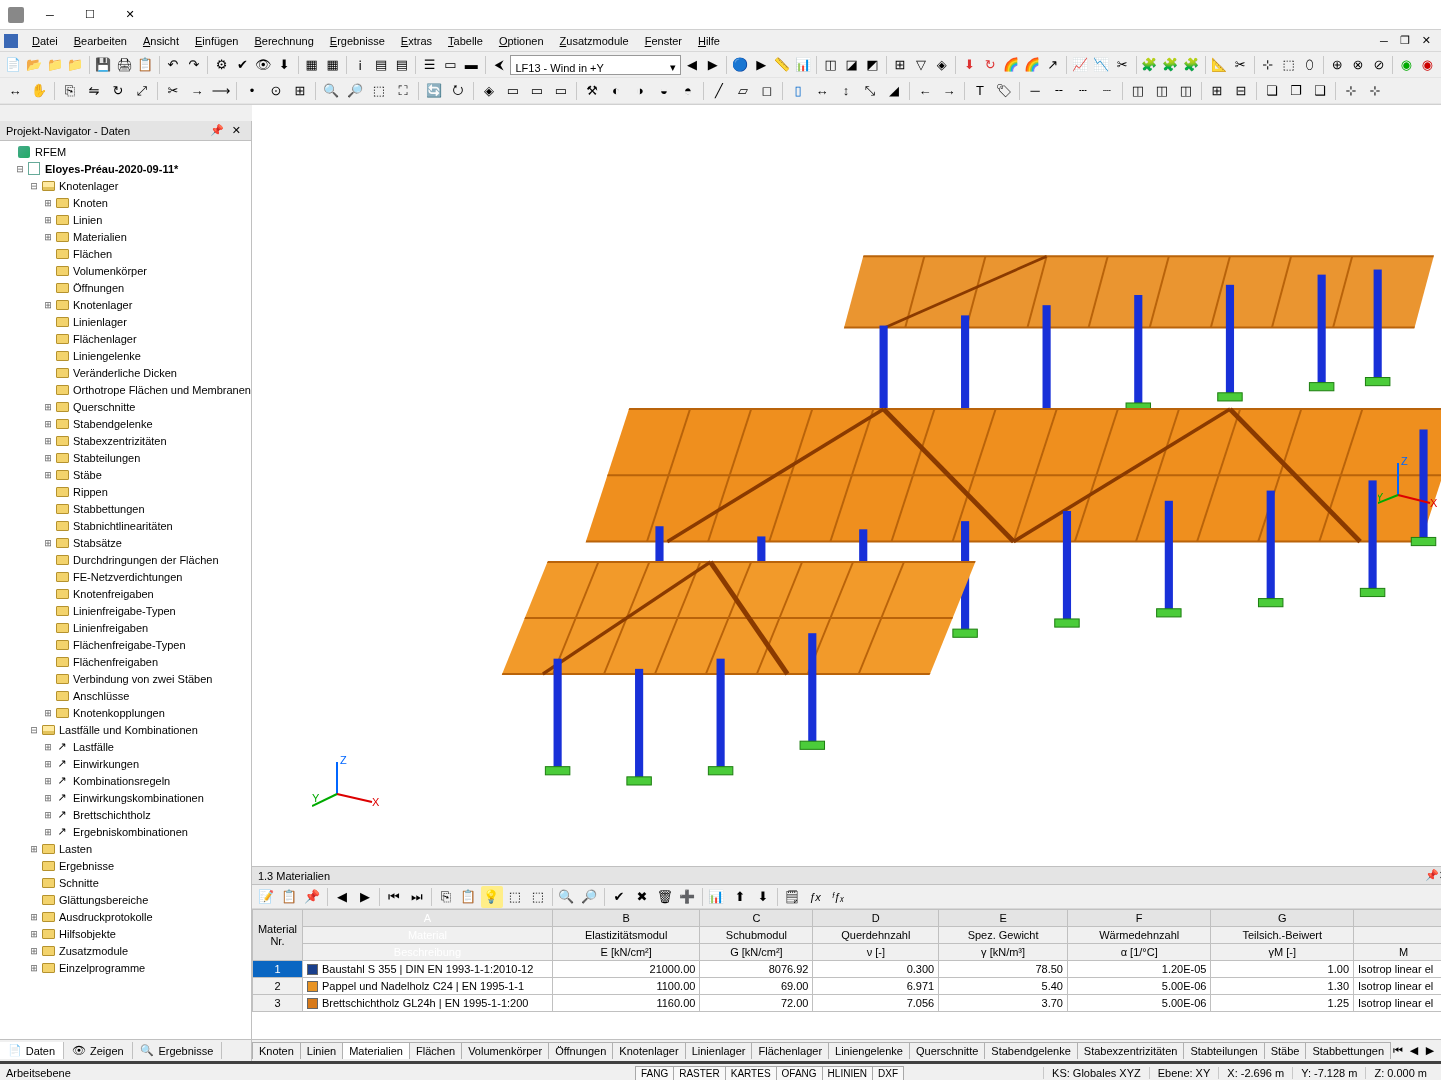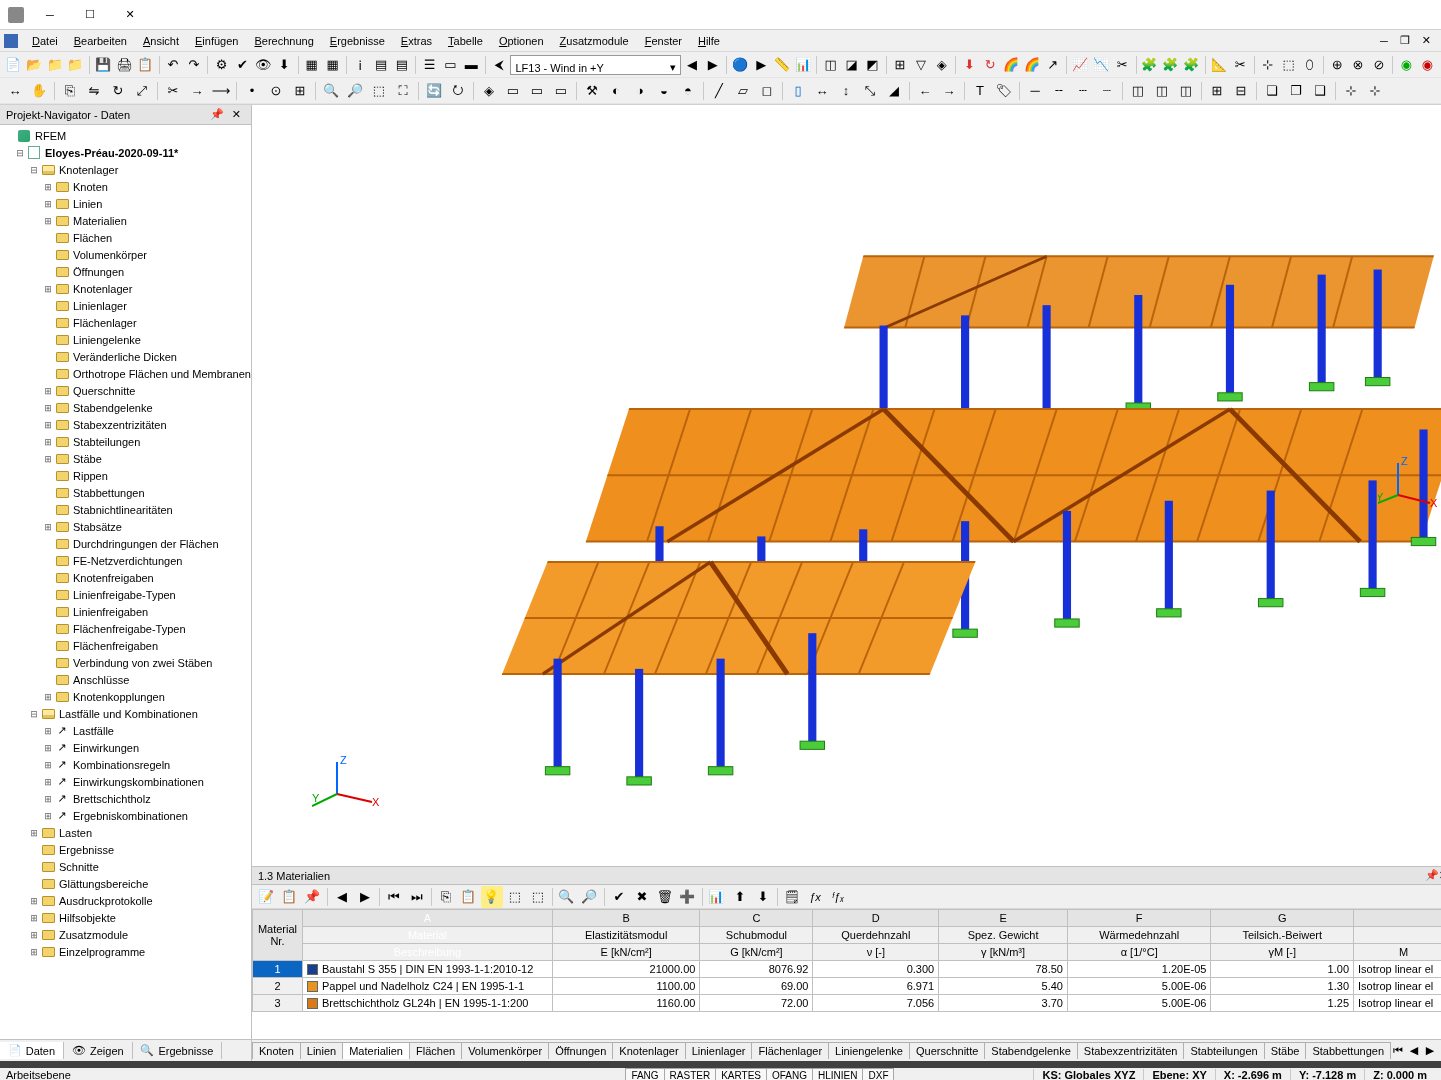--- a/index.html
+++ b/index.html
@@ -11,21 +11,21 @@
 .menubar { height: 22px; background: #f0f0f0; display: flex; align-items: center; padding: 0 4px; border-bottom: 1px solid #d8d8d8; }
 .menubar .mitem { padding: 2px 8px; cursor: pointer; }
 .menubar .spacer { flex: 1; }
 .menubar .mdi { padding: 0 6px; cursor: pointer; }
 .toolbars { background: #f0f0f0; border-bottom: 1px solid #d0d0d0; }
 .trow { height: 26px; display: flex; align-items: center; padding: 2px 4px; gap: 2px; border-bottom: 1px solid #e4e4e4; }
 .tbtn { width: 22px; height: 22px; display: flex; align-items: center; justify-content: center; border: 1px solid transparent; border-radius: 2px; cursor: pointer; font-size: 13px; }
 .tsep { width: 1px; height: 18px; background: #c8c8c8; margin: 0 2px; }
 .loadcase { width: 200px; height: 20px; border: 1px solid #999; background: #fff; padding: 0 4px; display: flex; align-items: flex-end; }
 .body-area { display: flex; height: calc(100% - 30px - 22px - 52px - 20px); }
-.navigator { width: 260px; background: #fff; border-right: 1px solid #c0c0c0; display: flex; flex-direction: column; }
+.navigator { width: 260px; background: #fff; border-right: 1px solid #c0c0c0; display: flex; flex-direction: column; margin-top: 16px; }
 .nav-title { height: 20px; background: #e4e4e4; border-bottom: 1px solid #c0c0c0; display: flex; align-items: center; padding: 0 6px; font-size: 11px; }
 .nav-title .sp { flex: 1; }
 .nav-title .x { padding: 0 4px; cursor: pointer; }
 .nav-tree { flex: 1; overflow-y: auto; padding: 2px 0; }
 .tree-row { display: flex; align-items: center; height: 17px; padding-left: var(--indent, 6px); cursor: pointer; white-space: nowrap; }
 .tree-row .exp { width: 12px; display: inline-flex; justify-content: center; color: #666; font-size: 9px; }
 .tree-row .ico { width: 16px; height: 14px; margin-right: 3px; display: inline-flex; align-items: center; justify-content: center; }
 .folder { width: 13px; height: 10px; background: #f3d36c; border: 1px solid #b5922e; border-radius: 1px; }
 .folderO { width: 13px; height: 10px; background: #ffeaa0; border: 1px solid #b5922e; border-radius: 1px; box-shadow: inset 0 -3px 0 #e3c35c; }
 .docico { width: 12px; height: 13px; background: #fff; border: 1px solid #6a9; }
@@ -49,22 +49,22 @@
 table.materials th.colhdr { background: #e4e4e4; }
 table.materials td.num { text-align: right; }
 table.materials td.rownum { text-align: center; background: #f0f0f0; }
 table.materials td.rownum.sel { background: #0a66c2; color: #fff; }
 .colA-body { background: #316ac5; color: #fff; }
 .swatch { display: inline-block; width: 11px; height: 11px; border: 1px solid #666; vertical-align: middle; margin-right: 4px; }
 .bottom-tabs { height: 22px; border-top: 1px solid #c0c0c0; display: flex; align-items: center; background: #f0f0f0; }
 .btab { padding: 2px 6px; border: 1px solid #b0b0b0; border-bottom: none; margin-right: -1px; background: #f0f0f0; cursor: pointer; font-size: 11px; }
 .btab.active { background: #fff; }
 .nav-arr { width: 16px; text-align: center; cursor: pointer; }
-.statusbar { height: 20px; background: #f0f0f0; border-top: 7px solid #404040; display: flex; align-items: center; padding: 0 6px; font-size: 11px; }
-.statusbar .seg { padding: 0 8px; border-left: 1px solid #c8c8c8; font-weight: bold; }
+.statusbar { height: 20px; background: #f0f0f0; border-top: 3px solid #404040; display: flex; align-items: center; padding: 0 6px; font-size: 11px; }
+.statusbar .seg { padding: 0 8px; border-left: 1px solid #c8c8c8; }
 .statusbar .toggle { padding: 1px 5px; border: 1px solid #a8a8a8; background: #f8f8f8; margin-right: -1px; font-size: 10px; }
 </style>
 </head>
 <body>
 
 <div class="titlebar">
   <div class="app-icon"></div>
   <div class="winbtn">─</div>
   <div class="winbtn">☐</div>
   <div class="winbtn">✕</div>

